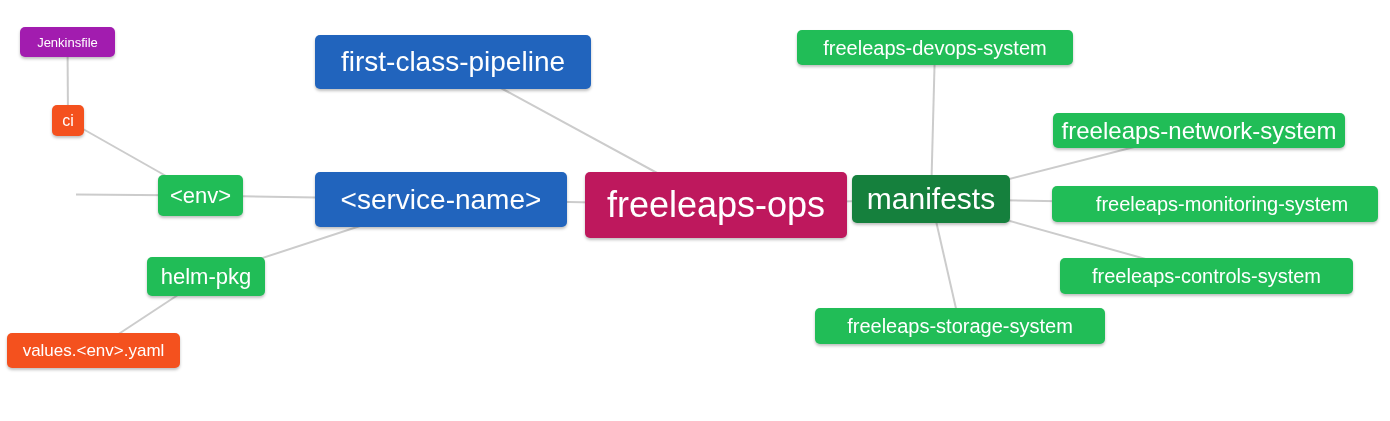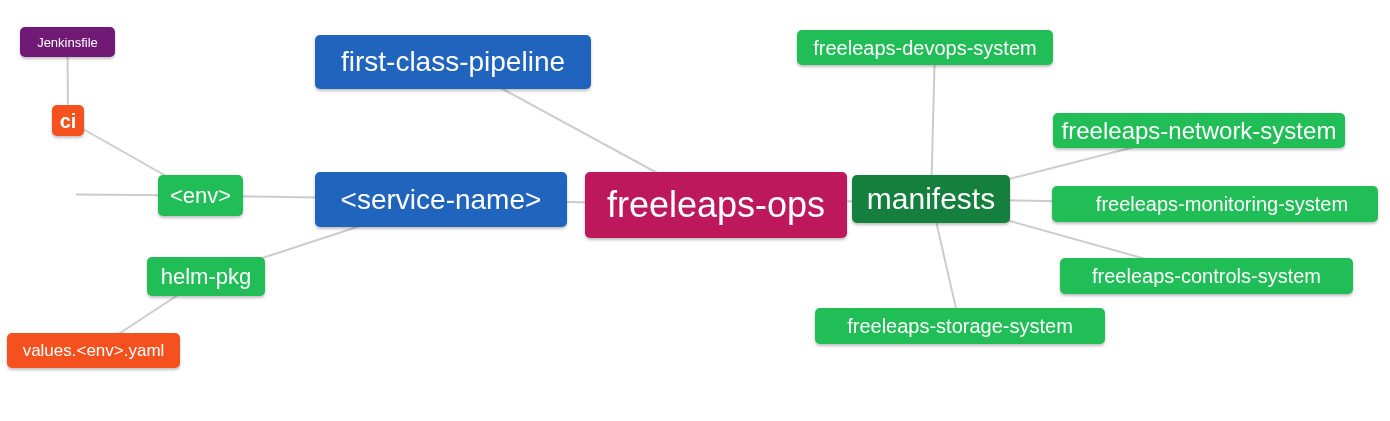--- a/index.html
+++ b/index.html
@@ -49,27 +49,27 @@
       <line x1="93.5" y1="350.5" x2="206" y2="276.5" stroke="#CCCCCC" stroke-width="2"></line>
       <line x1="453" y1="62" x2="716" y2="205" stroke="#CCCCCC" stroke-width="2"></line>
       <line x1="441" y1="199.5" x2="716" y2="205" stroke="#CCCCCC" stroke-width="2"></line>
       <line x1="716" y1="205" x2="931" y2="199" stroke="#CCCCCC" stroke-width="2"></line>
       <line x1="931" y1="199" x2="935" y2="47.5" stroke="#CCCCCC" stroke-width="2"></line>
       <line x1="931" y1="199" x2="1199" y2="130.5" stroke="#CCCCCC" stroke-width="2"></line>
       <line x1="931" y1="199" x2="1215" y2="204" stroke="#CCCCCC" stroke-width="2"></line>
       <line x1="931" y1="199" x2="1206.5" y2="276" stroke="#CCCCCC" stroke-width="2"></line>
       <line x1="931" y1="199" x2="960" y2="326" stroke="#CCCCCC" stroke-width="2"></line>
     </svg>
-    <div class="node" style="left: 20px; top: 27px; width: 95px; height: 30px; font-size: 13px; background: #701a75; color: rgb(255, 255, 255);">Jenkinsfile</div>
-    <div class="node" style="left: 52px; top: 105px; width: 32px; height: 31px; font-size: 20px; background: rgb(244, 81, 30); color: rgb(255, 255, 255); font-weight: bold;">ci</div>
+    <div class="node" style="left: 20px; top: 27px; width: 95px; height: 30px; font-size: 13px; background: #a21caf; color: rgb(255, 255, 255);">Jenkinsfile</div>
+    <div class="node" style="left: 52px; top: 105px; width: 32px; height: 31px; font-size: 16px; background: rgb(244, 81, 30); color: rgb(255, 255, 255);">ci</div>
     <div class="node" style="left: 158px; top: 175px; width: 85px; height: 41px; font-size: 22px; background: rgb(33, 189, 87); color: rgb(255, 255, 255);">&lt;env&gt;</div>
     <div class="node" style="left: 7px; top: 333px; width: 173px; height: 35px; font-size: 17px; background: rgb(244, 81, 30); color: rgb(255, 255, 255);">values.&lt;env&gt;.yaml</div>
     <div class="node" style="left: 147px; top: 257px; width: 118px; height: 39px; font-size: 22px; background: rgb(33, 189, 87); color: rgb(255, 255, 255);">helm-pkg</div>
     <div class="node" style="left: 315px; top: 35px; width: 276px; height: 54px; font-size: 28px; background: rgb(33, 100, 189); color: rgb(255, 255, 255);">first-class-pipeline</div>
     <div class="node" style="left: 315px; top: 172px; width: 252px; height: 55px; font-size: 28px; background: rgb(33, 100, 189); color: rgb(255, 255, 255);">&lt;service-name&gt;</div>
     <div class="node" style="left: 585px; top: 172px; width: 262px; height: 66px; font-size: 36px; background: #be185d; color: rgb(255, 255, 255);">freeleaps-ops</div>
     <div class="node" style="left: 852px; top: 175px; width: 158px; height: 48px; font-size: 30px; background: #15803d; color: rgb(255, 255, 255);">manifests</div>
-    <div class="node" style="left: 797px; top: 30px; width: 256px; height: 35px; font-size: 20px; background: rgb(33, 189, 87); color: rgb(255, 255, 255);">freeleaps-devops-system</div>
+    <div class="node" style="left: 797px; top: 30px; width: 276px; height: 35px; font-size: 20px; background: rgb(33, 189, 87); color: rgb(255, 255, 255);">freeleaps-devops-system</div>
     <div class="node" style="left: 1053px; top: 113px; width: 292px; height: 35px; font-size: 24px; background: rgb(33, 189, 87); color: rgb(255, 255, 255);">freeleaps-network-system</div>
     <div class="node" style="left: 1052px; top: 186px; width: 326px; height: 36px; font-size: 20px; background: rgb(33, 189, 87); color: rgb(255, 255, 255); padding-left: 14px;">freeleaps-monitoring-system</div>
     <div class="node" style="left: 1060px; top: 258px; width: 293px; height: 36px; font-size: 20px; background: rgb(33, 189, 87); color: rgb(255, 255, 255);">freeleaps-controls-system</div>
     <div class="node" style="left: 815px; top: 308px; width: 290px; height: 36px; font-size: 20px; background: rgb(33, 189, 87); color: rgb(255, 255, 255);">freeleaps-storage-system</div>
   </div>
 
 </body></html>

